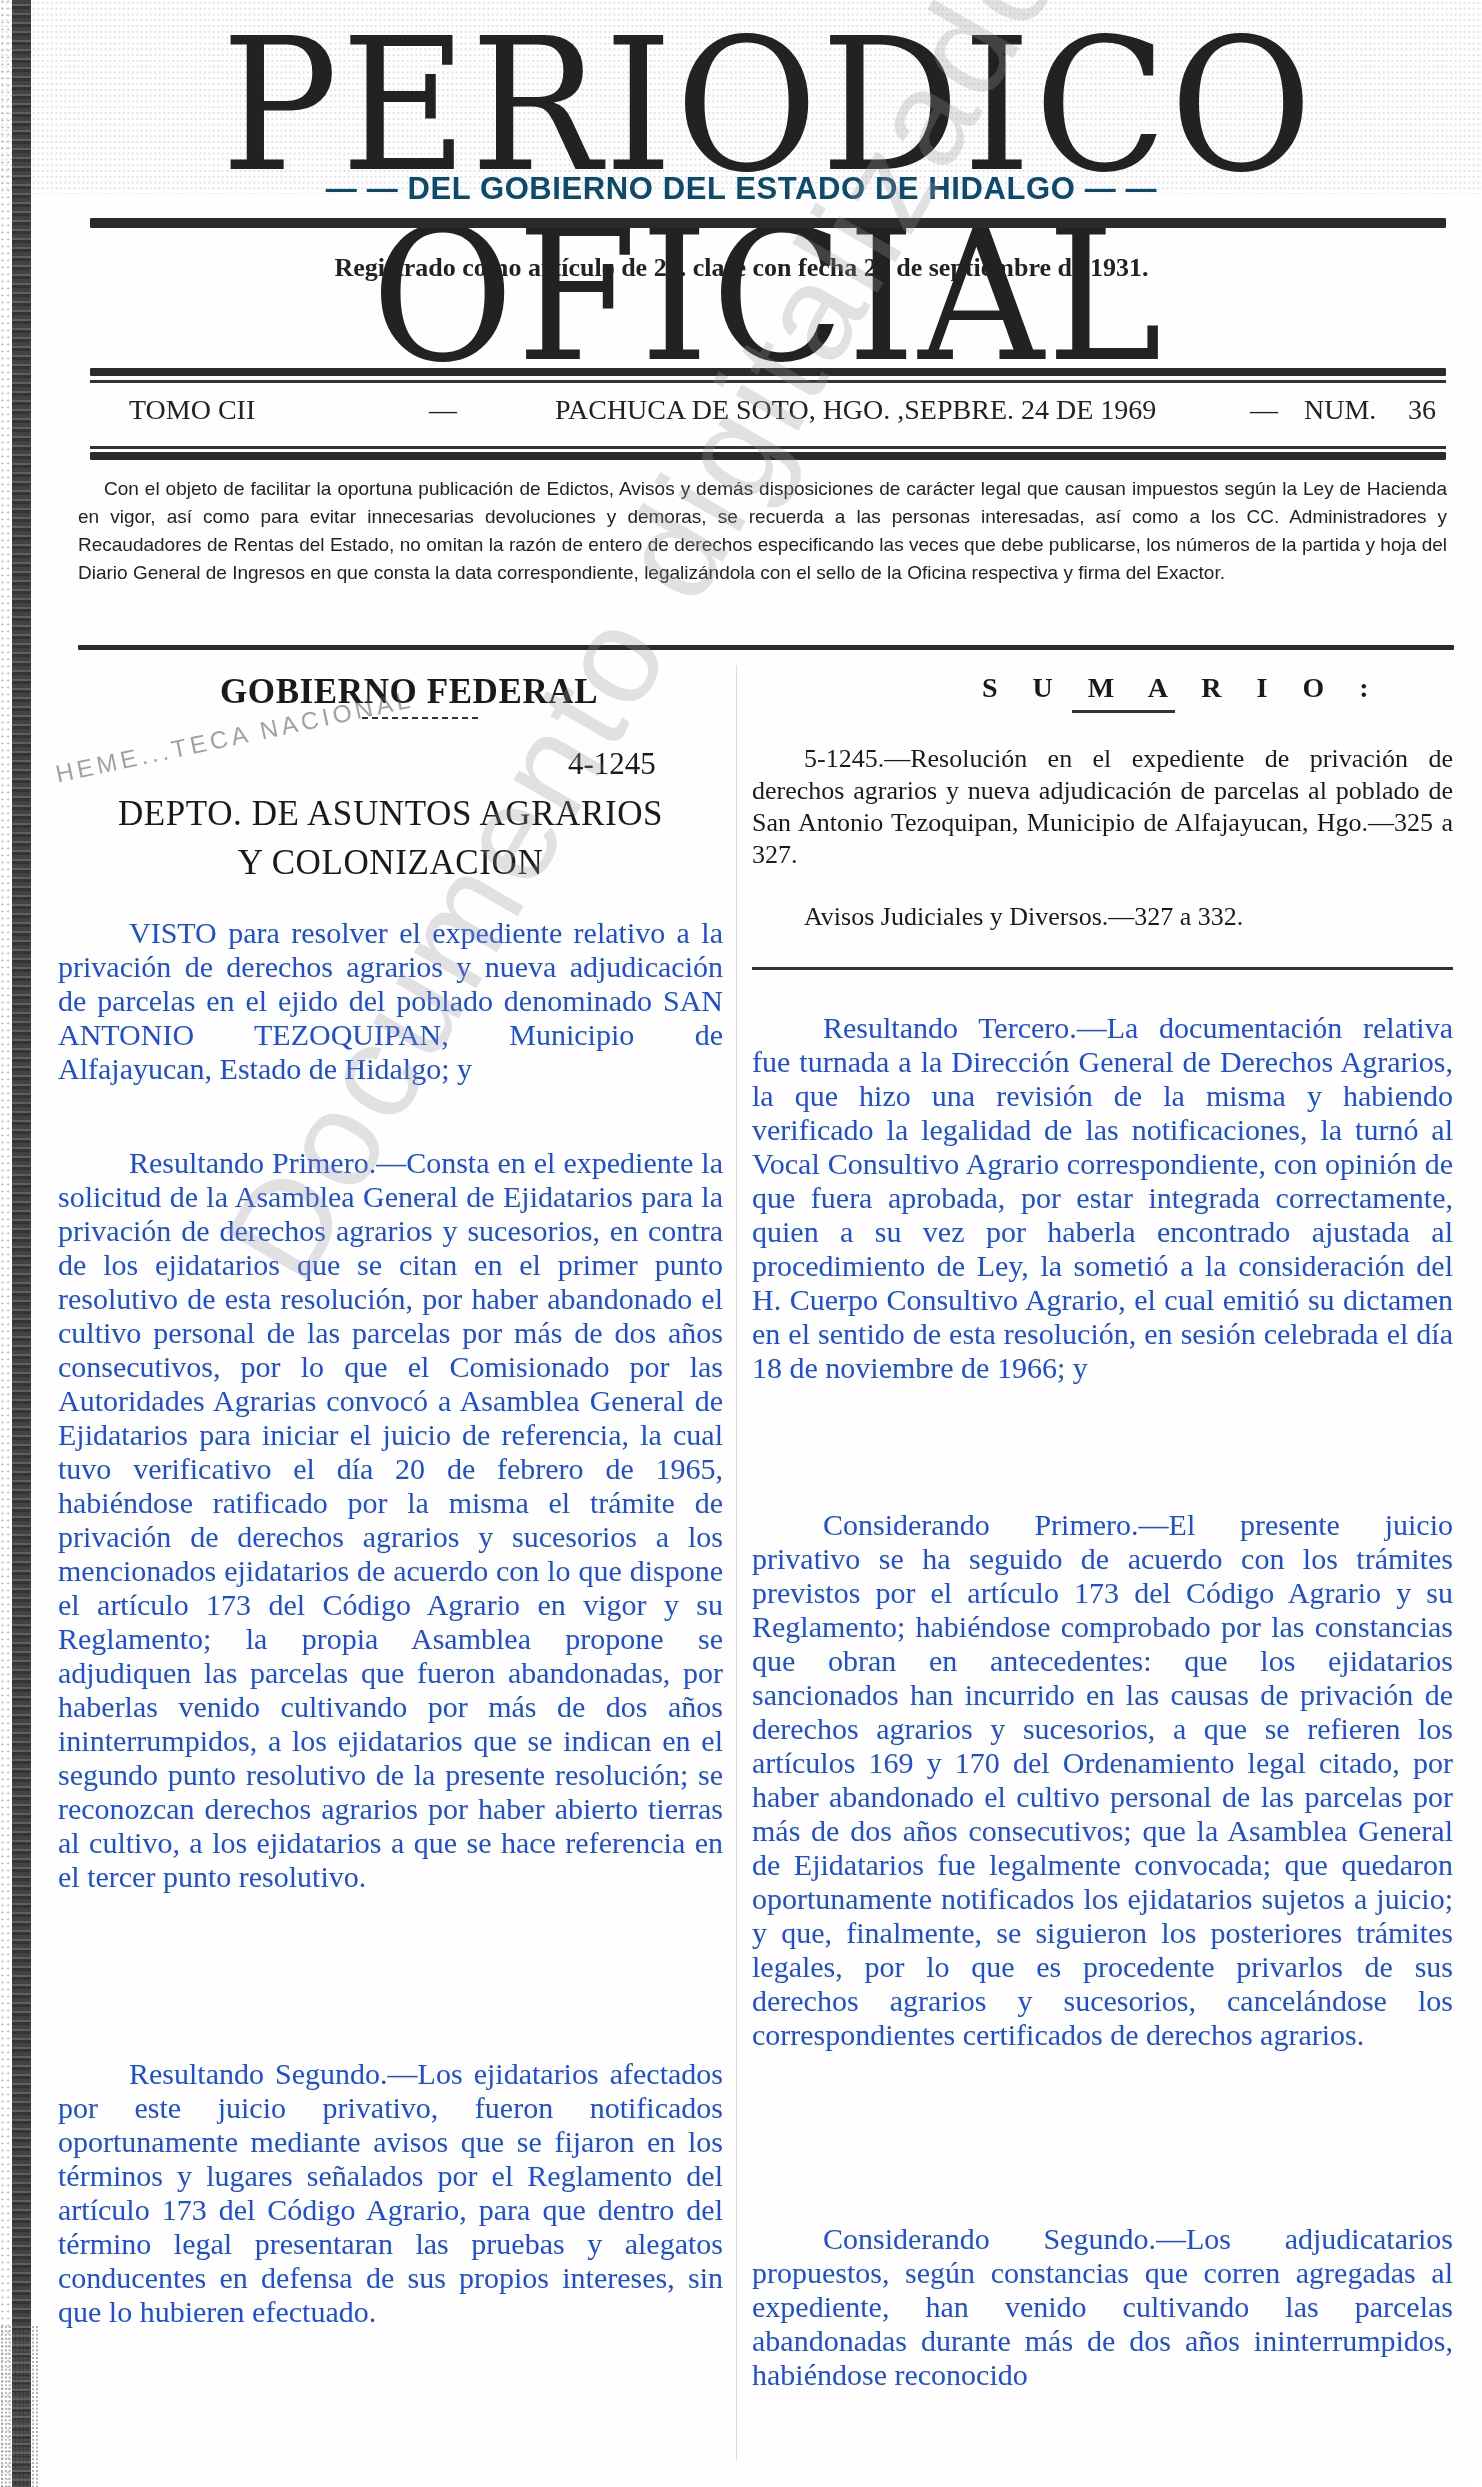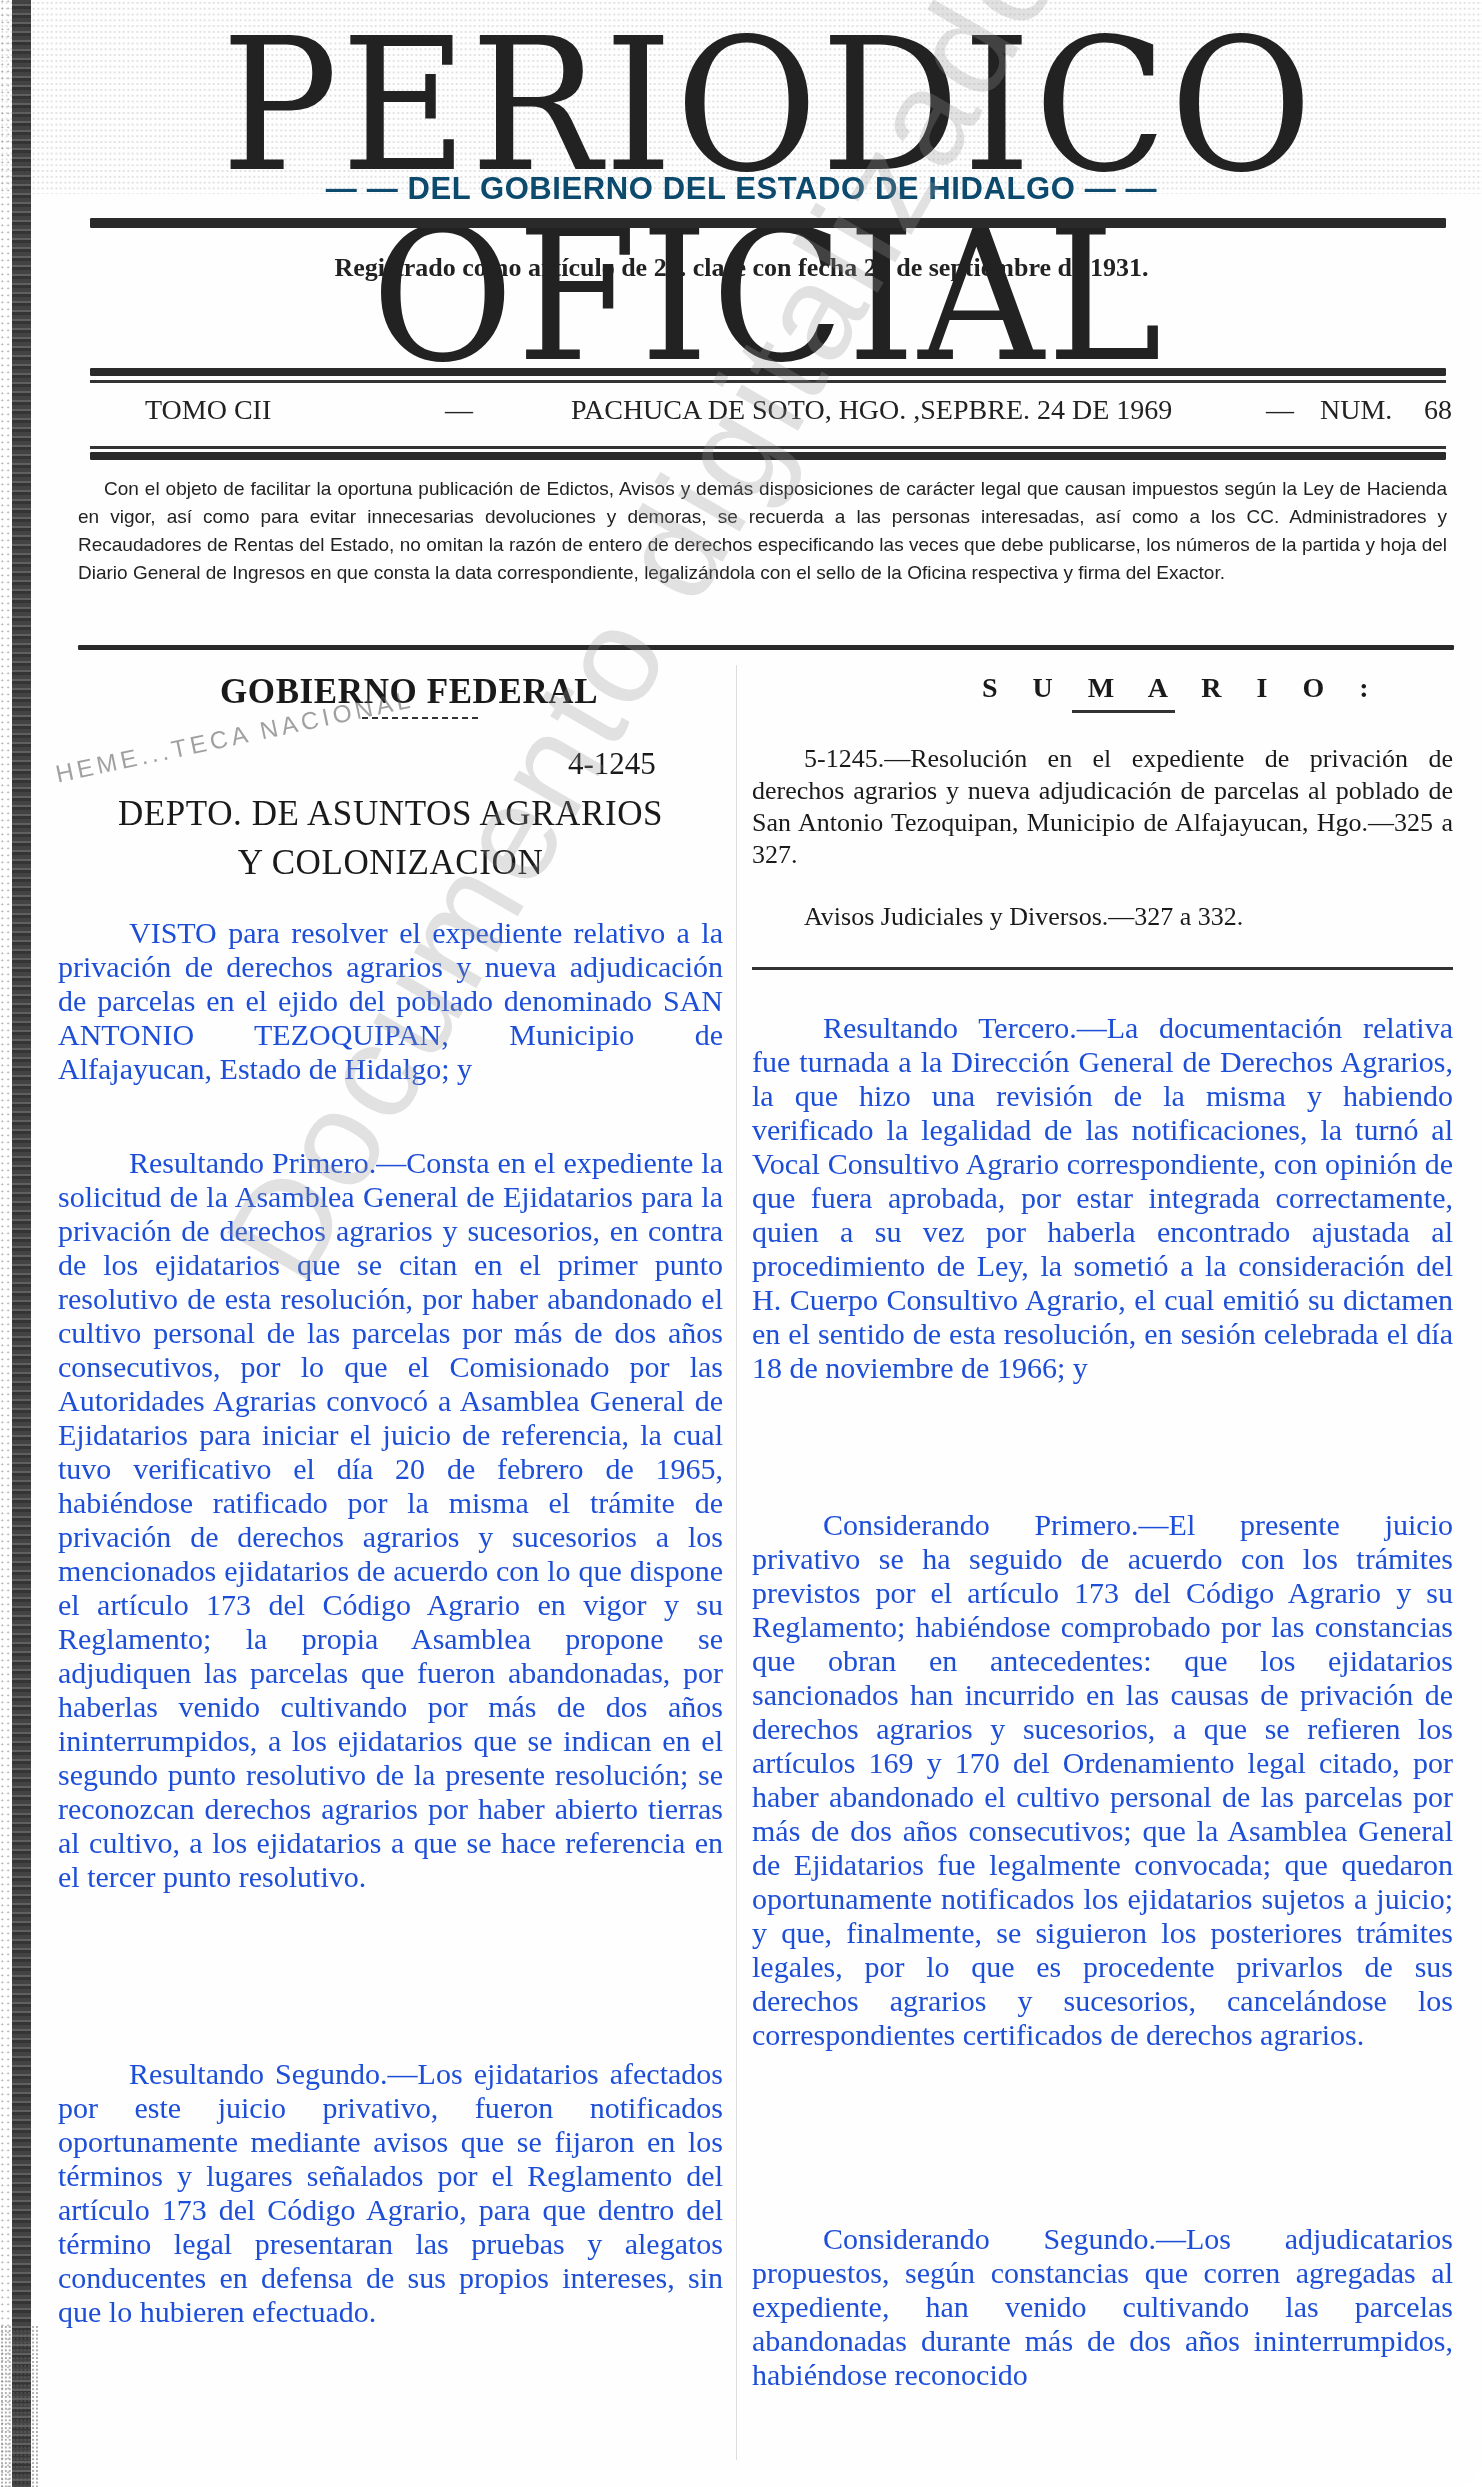--- a/index.html
+++ b/index.html
@@ -24,21 +24,21 @@
     color: #222; transform: scaleY(1.05); }
   .subtitle { position: absolute; left: 0; width: 1483px; top: 171px; text-align: center;
     font-family: "Liberation Sans", sans-serif; font-weight: bold; font-size: 31px; letter-spacing: 0.6px; color: #0c4a6e; }
   .rule-thick { position: absolute; height: 10.3px; background: #2a2a2a; border-radius: 1.3px; }
   .rule-thin { position: absolute; height: 2.6px; background: #333; }
   .reg-line { position: absolute; left: 0; width: 1483px; text-align: center;
     font-family: "Liberation Serif", serif; font-weight: bold; font-size: 26px; color: #222; }
 
   .info-row { position: absolute; left: 129px; top: 394px; width: 1324px; height: 39px;
     font-family: "Liberation Serif", serif; font-size: 28px; color: #222; }
-  .info-row span { position: absolute; top: 0; margin-left: 16px; }
+  .info-row span { position: absolute; top: 0; }
 
   .notice { position: absolute; left: 78px; top: 475px; width: 1369px;
     font-family: "Liberation Sans", sans-serif; font-size: 19px; line-height: 28px; color: #222;
     text-align: justify; text-indent: 26px; }
 
   .sec-gob { position: absolute; left: 220px; top: 672px; font-family: "Liberation Serif", serif;
     font-weight: bold; font-size: 35px; letter-spacing: 0.6px; }
   .dash-under { position: absolute; left: 362px; top: 717px; width: 116px; height: 2.6px;
     border-top: 2.6px dashed #333; }
   .num-right { position: absolute; left: 568px; top: 746px; font-size: 31px; font-family: "Liberation Serif", serif; }
@@ -79,21 +79,21 @@
   <div class="reg-line" style="top:253px;">Registrado como artículo de 2a. clase con fecha 23 de septiembre de 1931.</div>
   <div class="rule-thick" style="left:90px; top:368px; width:1356px; height:7.8px;"></div>
   <div class="rule-thin" style="left:90px; top:380px; width:1356px;"></div>
 
   <div class="info-row">
     <span style="left:0;">TOMO CII</span>
     <span style="left:300px;">—</span>
     <span style="left:426px;">PACHUCA DE SOTO, HGO. ,SEPBRE. 24 DE 1969</span>
     <span style="left:1121px;">—</span>
     <span style="left:1175px;">NUM.</span>
-    <span style="left:1279px;">68</span>
+    <span style="left:1279px;">36</span>
   </div>
 
   <div class="rule-thin" style="left:90px; top:446px; width:1356px;"></div>
   <div class="rule-thick" style="left:90px; top:452px; width:1356px; height:7.8px;"></div>
 
   <div class="notice">Con el objeto de facilitar la oportuna publicación de Edictos, Avisos y demás disposiciones de carácter legal que causan impuestos según la Ley de Hacienda en vigor, así como para evitar innecesarias devoluciones y demoras, se recuerda a las personas interesadas, así como a los CC. Administradores y Recaudadores de Rentas del Estado, no omitan la razón de entero de derechos especificando las veces que debe publicarse, los números de la partida y hoja del Diario General de Ingresos en que consta la data correspondiente, legalizándola con el sello de la Oficina respectiva y firma del Exactor.</div>
 
   <div class="rule-thick" style="left:78px; top:645px; width:1376px; height:5.2px;"></div>
 
   <div class="sec-gob">GOBIERNO FEDERAL</div>

